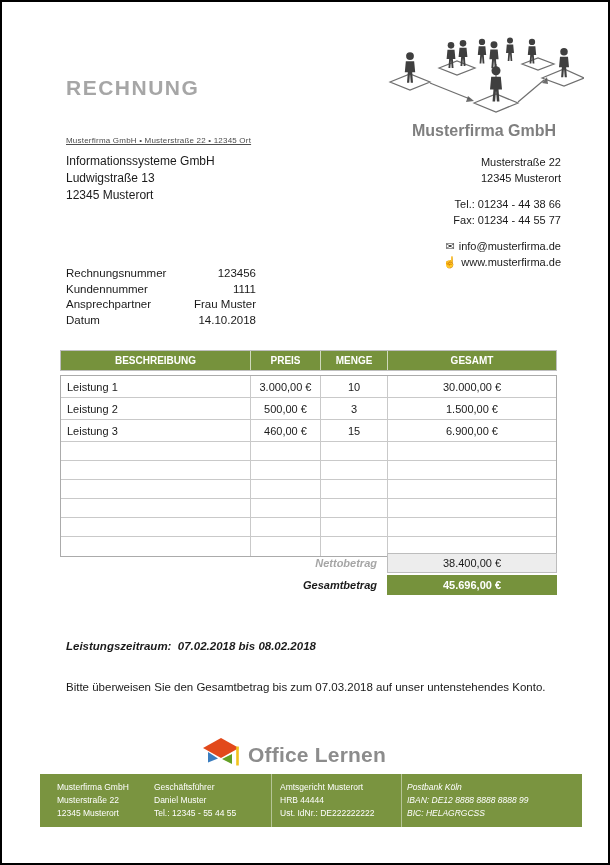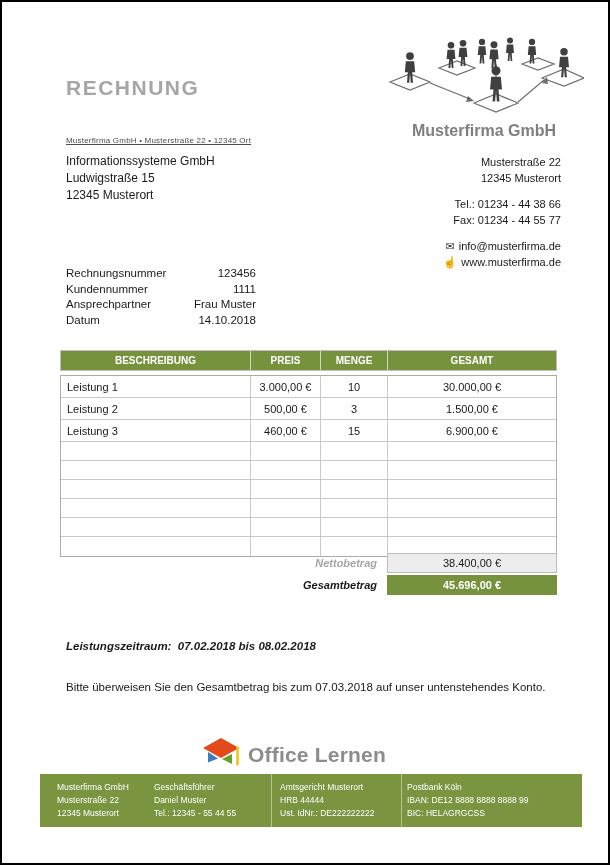--- a/index.html
+++ b/index.html
@@ -79,21 +79,21 @@
   
   .brand { position:absolute; left:199px; top:735px; display:flex; align-items:center; }
   .brand svg { display:block; }
   .brand-name { margin-left:7px; font-size:21px; font-weight:600; color:#8c8c8c; letter-spacing:.2px; }
 
   
   .footer { position:absolute; left:38px; top:772px; width:542px; height:53px; background:#7A9440; color:#fff; }
   .fdiv { position:absolute; top:0; bottom:0; width:1px; background:rgba(255,255,255,.45); }
   .fdiv.d1 { left:231px; } .fdiv.d2 { left:361px; }
   .fcol { position:absolute; top:7px; font-size:8.5px; line-height:13px; white-space:nowrap; }
-  .fcol.f0 { left:17px; } .fcol.f1 { left:114px; } .fcol.f2 { left:240px; } .fcol.f3 { left:367px; }
+  .fcol.f0 { left:17px; } .fcol.f1 { left:114px; } .fcol.f2 { left:240px; } .fcol.f3 { left:367px;font-style:italic; }
 </style>
 </head>
 <body>
 
 <div class="page">
 
   <div class="doc-title">RECHNUNG</div>
 
   <svg class="logo-sketch" viewBox="0 0 200 98">
     <defs>
@@ -127,21 +127,21 @@
     <use href="#person" transform="translate(180,44) scale(1.25)"></use>
     <use href="#person" transform="translate(112,66) scale(1.5)"></use>
   </svg>
 
   <div class="company-title">Musterfirma GmbH</div>
 
   <div class="sender-line">Musterfirma GmbH • Musterstraße 22 • 12345 Ort</div>
 
   <div class="recipient">
     <div>Informationssysteme GmbH</div>
-    <div>Ludwigstraße 15</div>
+    <div>Ludwigstraße 13</div>
     <div>12345 Musterort</div>
   </div>
 
   <div class="contact">
     <div>Musterstraße 22</div>
     <div>12345 Musterort</div>
     <div class="gap"></div>
     <div>Tel.: 01234 - 44 38 66</div>
     <div>Fax: 01234 - 44 55 77</div>
     <div class="gap"></div>

